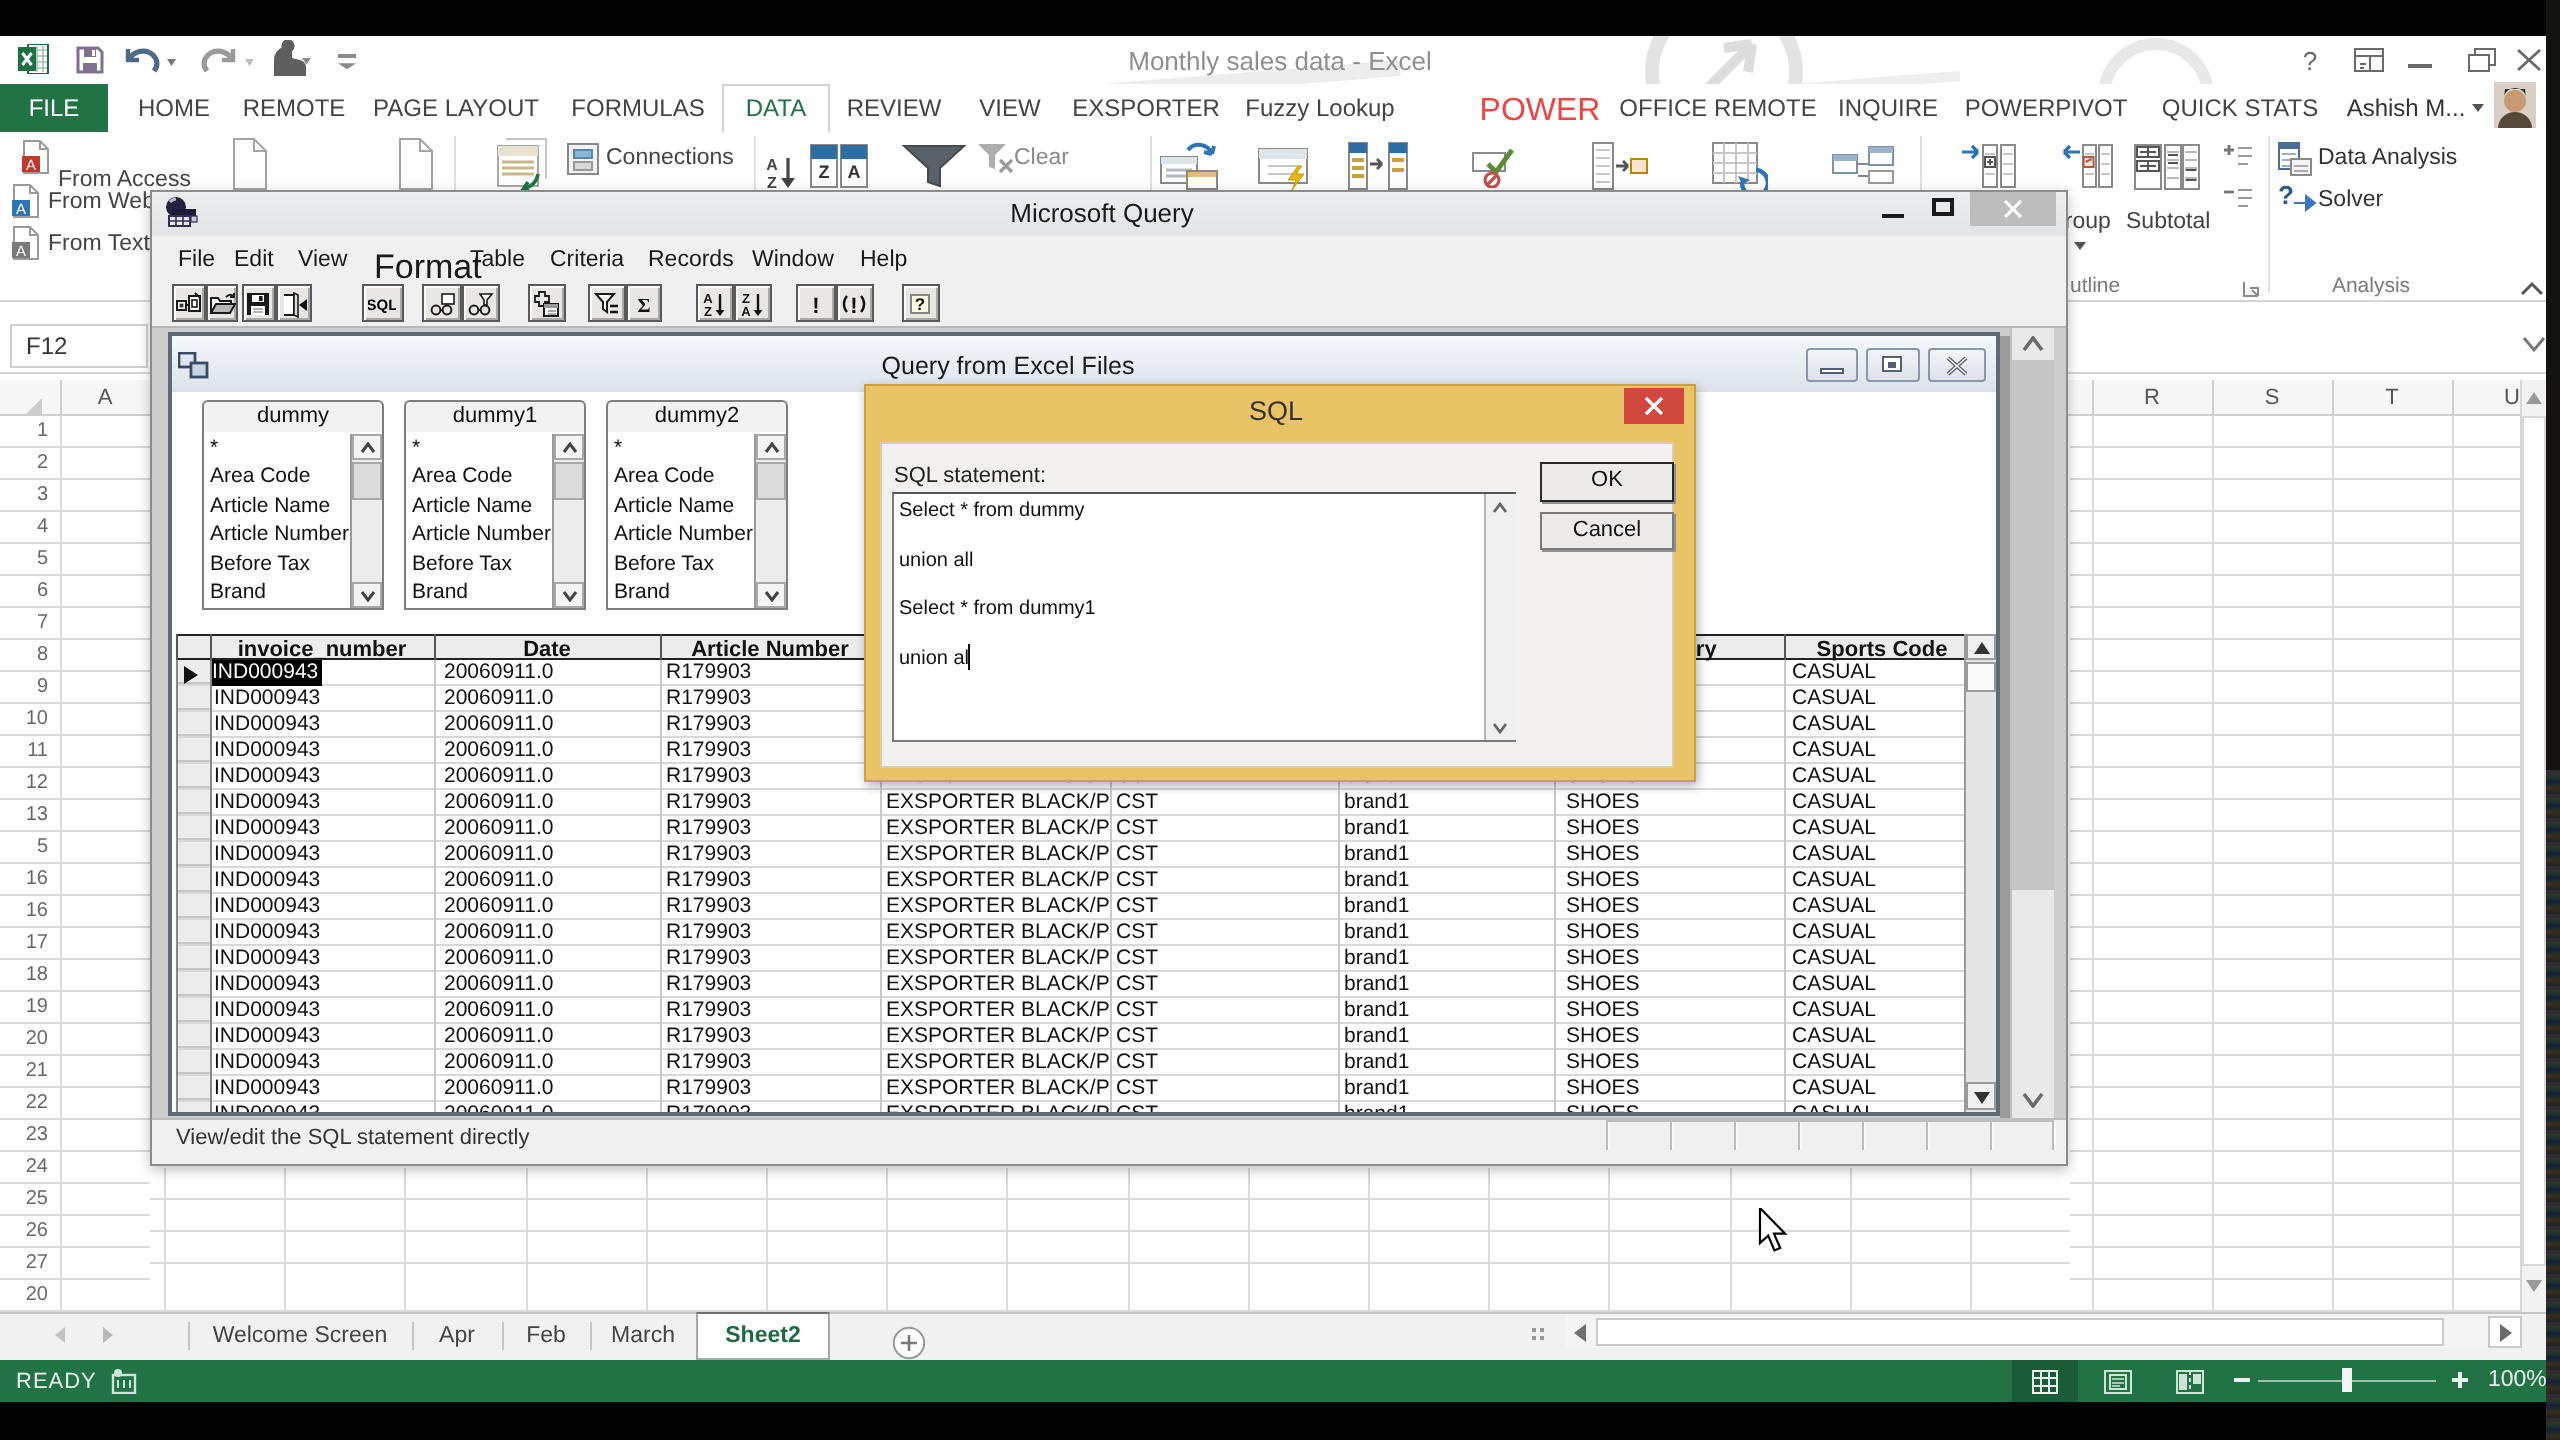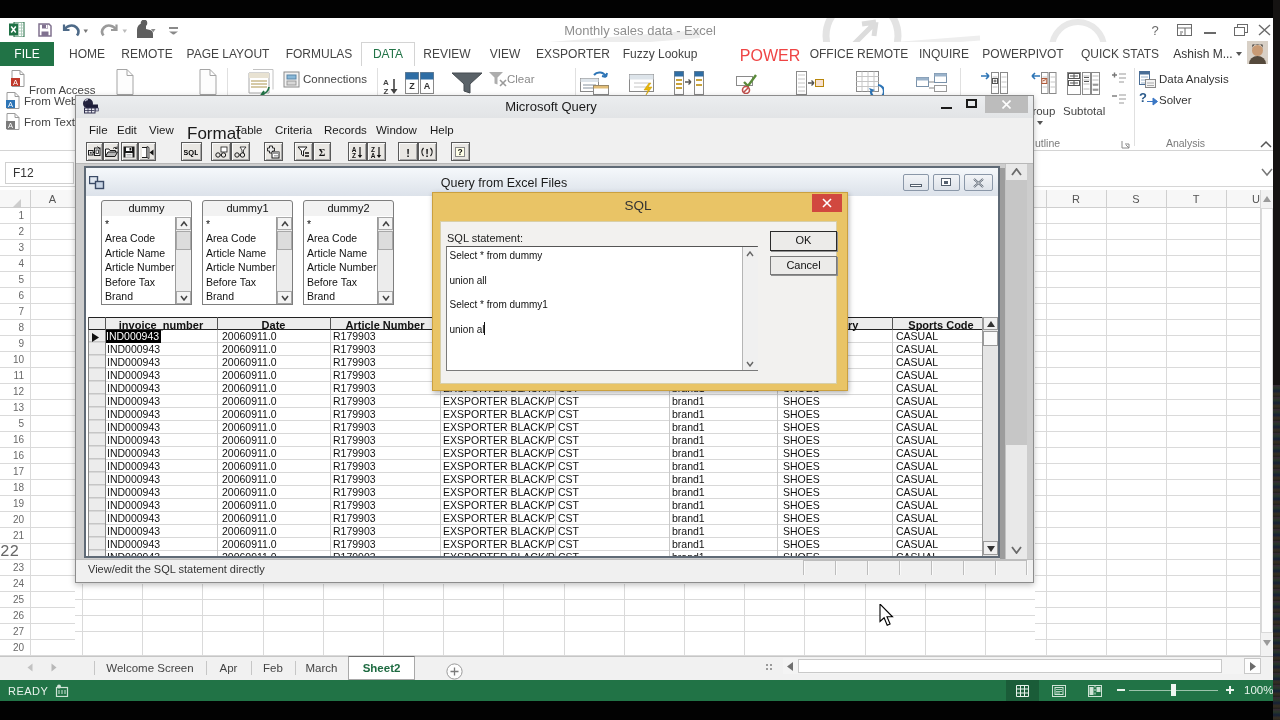--- a/index.html
+++ b/index.html
@@ -294,21 +294,21 @@
 <div class="ab" style="left:0;top:384px;width:24px;height:16px;text-align:right;font-size:10px;color:#686868;line-height:16px;">12</div>
 <div class="ab" style="left:0;top:400px;width:24px;height:16px;text-align:right;font-size:10px;color:#686868;line-height:16px;">13</div>
 <div class="ab" style="left:0;top:416px;width:24px;height:16px;text-align:right;font-size:10px;color:#686868;line-height:16px;">5</div>
 <div class="ab" style="left:0;top:432px;width:24px;height:16px;text-align:right;font-size:10px;color:#686868;line-height:16px;">16</div>
 <div class="ab" style="left:0;top:448px;width:24px;height:16px;text-align:right;font-size:10px;color:#686868;line-height:16px;">16</div>
 <div class="ab" style="left:0;top:464px;width:24px;height:16px;text-align:right;font-size:10px;color:#686868;line-height:16px;">17</div>
 <div class="ab" style="left:0;top:480px;width:24px;height:16px;text-align:right;font-size:10px;color:#686868;line-height:16px;">18</div>
 <div class="ab" style="left:0;top:496px;width:24px;height:16px;text-align:right;font-size:10px;color:#686868;line-height:16px;">19</div>
 <div class="ab" style="left:0;top:512px;width:24px;height:16px;text-align:right;font-size:10px;color:#686868;line-height:16px;">20</div>
 <div class="ab" style="left:0;top:528px;width:24px;height:16px;text-align:right;font-size:10px;color:#686868;line-height:16px;">21</div>
-<div class="ab" style="left:0;top:544px;width:24px;height:16px;text-align:left;font-size:16px;color:#686868;line-height:16px;font-family:Liberation Mono, monospace;">22</div>
+<div class="ab" style="left:0;top:544px;width:24px;height:16px;text-align:right;font-size:10px;color:#686868;line-height:16px;">22</div>
 <div class="ab" style="left:0;top:560px;width:24px;height:16px;text-align:right;font-size:10px;color:#686868;line-height:16px;">23</div>
 <div class="ab" style="left:0;top:576px;width:24px;height:16px;text-align:right;font-size:10px;color:#686868;line-height:16px;">24</div>
 <div class="ab" style="left:0;top:592px;width:24px;height:16px;text-align:right;font-size:10px;color:#686868;line-height:16px;">25</div>
 <div class="ab" style="left:0;top:608px;width:24px;height:16px;text-align:right;font-size:10px;color:#686868;line-height:16px;">26</div>
 <div class="ab" style="left:0;top:624px;width:24px;height:16px;text-align:right;font-size:10px;color:#686868;line-height:16px;">27</div>
 <div class="ab" style="left:0;top:640px;width:24px;height:16px;text-align:right;font-size:10px;color:#686868;line-height:16px;">20</div>
 <div class="ab" style="left:75px;top:584px;width:1185px;height:72px;background:repeating-linear-gradient(to bottom,#fff 0,#fff 15px,#dadada 15px,#dadada 16px);background-position:0 -376px;"></div>
 <div class="ab" style="left:82px;top:584px;width:1px;height:72px;background:#dadada;"></div>
 <div class="ab" style="left:142px;top:584px;width:1px;height:72px;background:#dadada;"></div>
 <div class="ab" style="left:202px;top:584px;width:1px;height:72px;background:#dadada;"></div>

